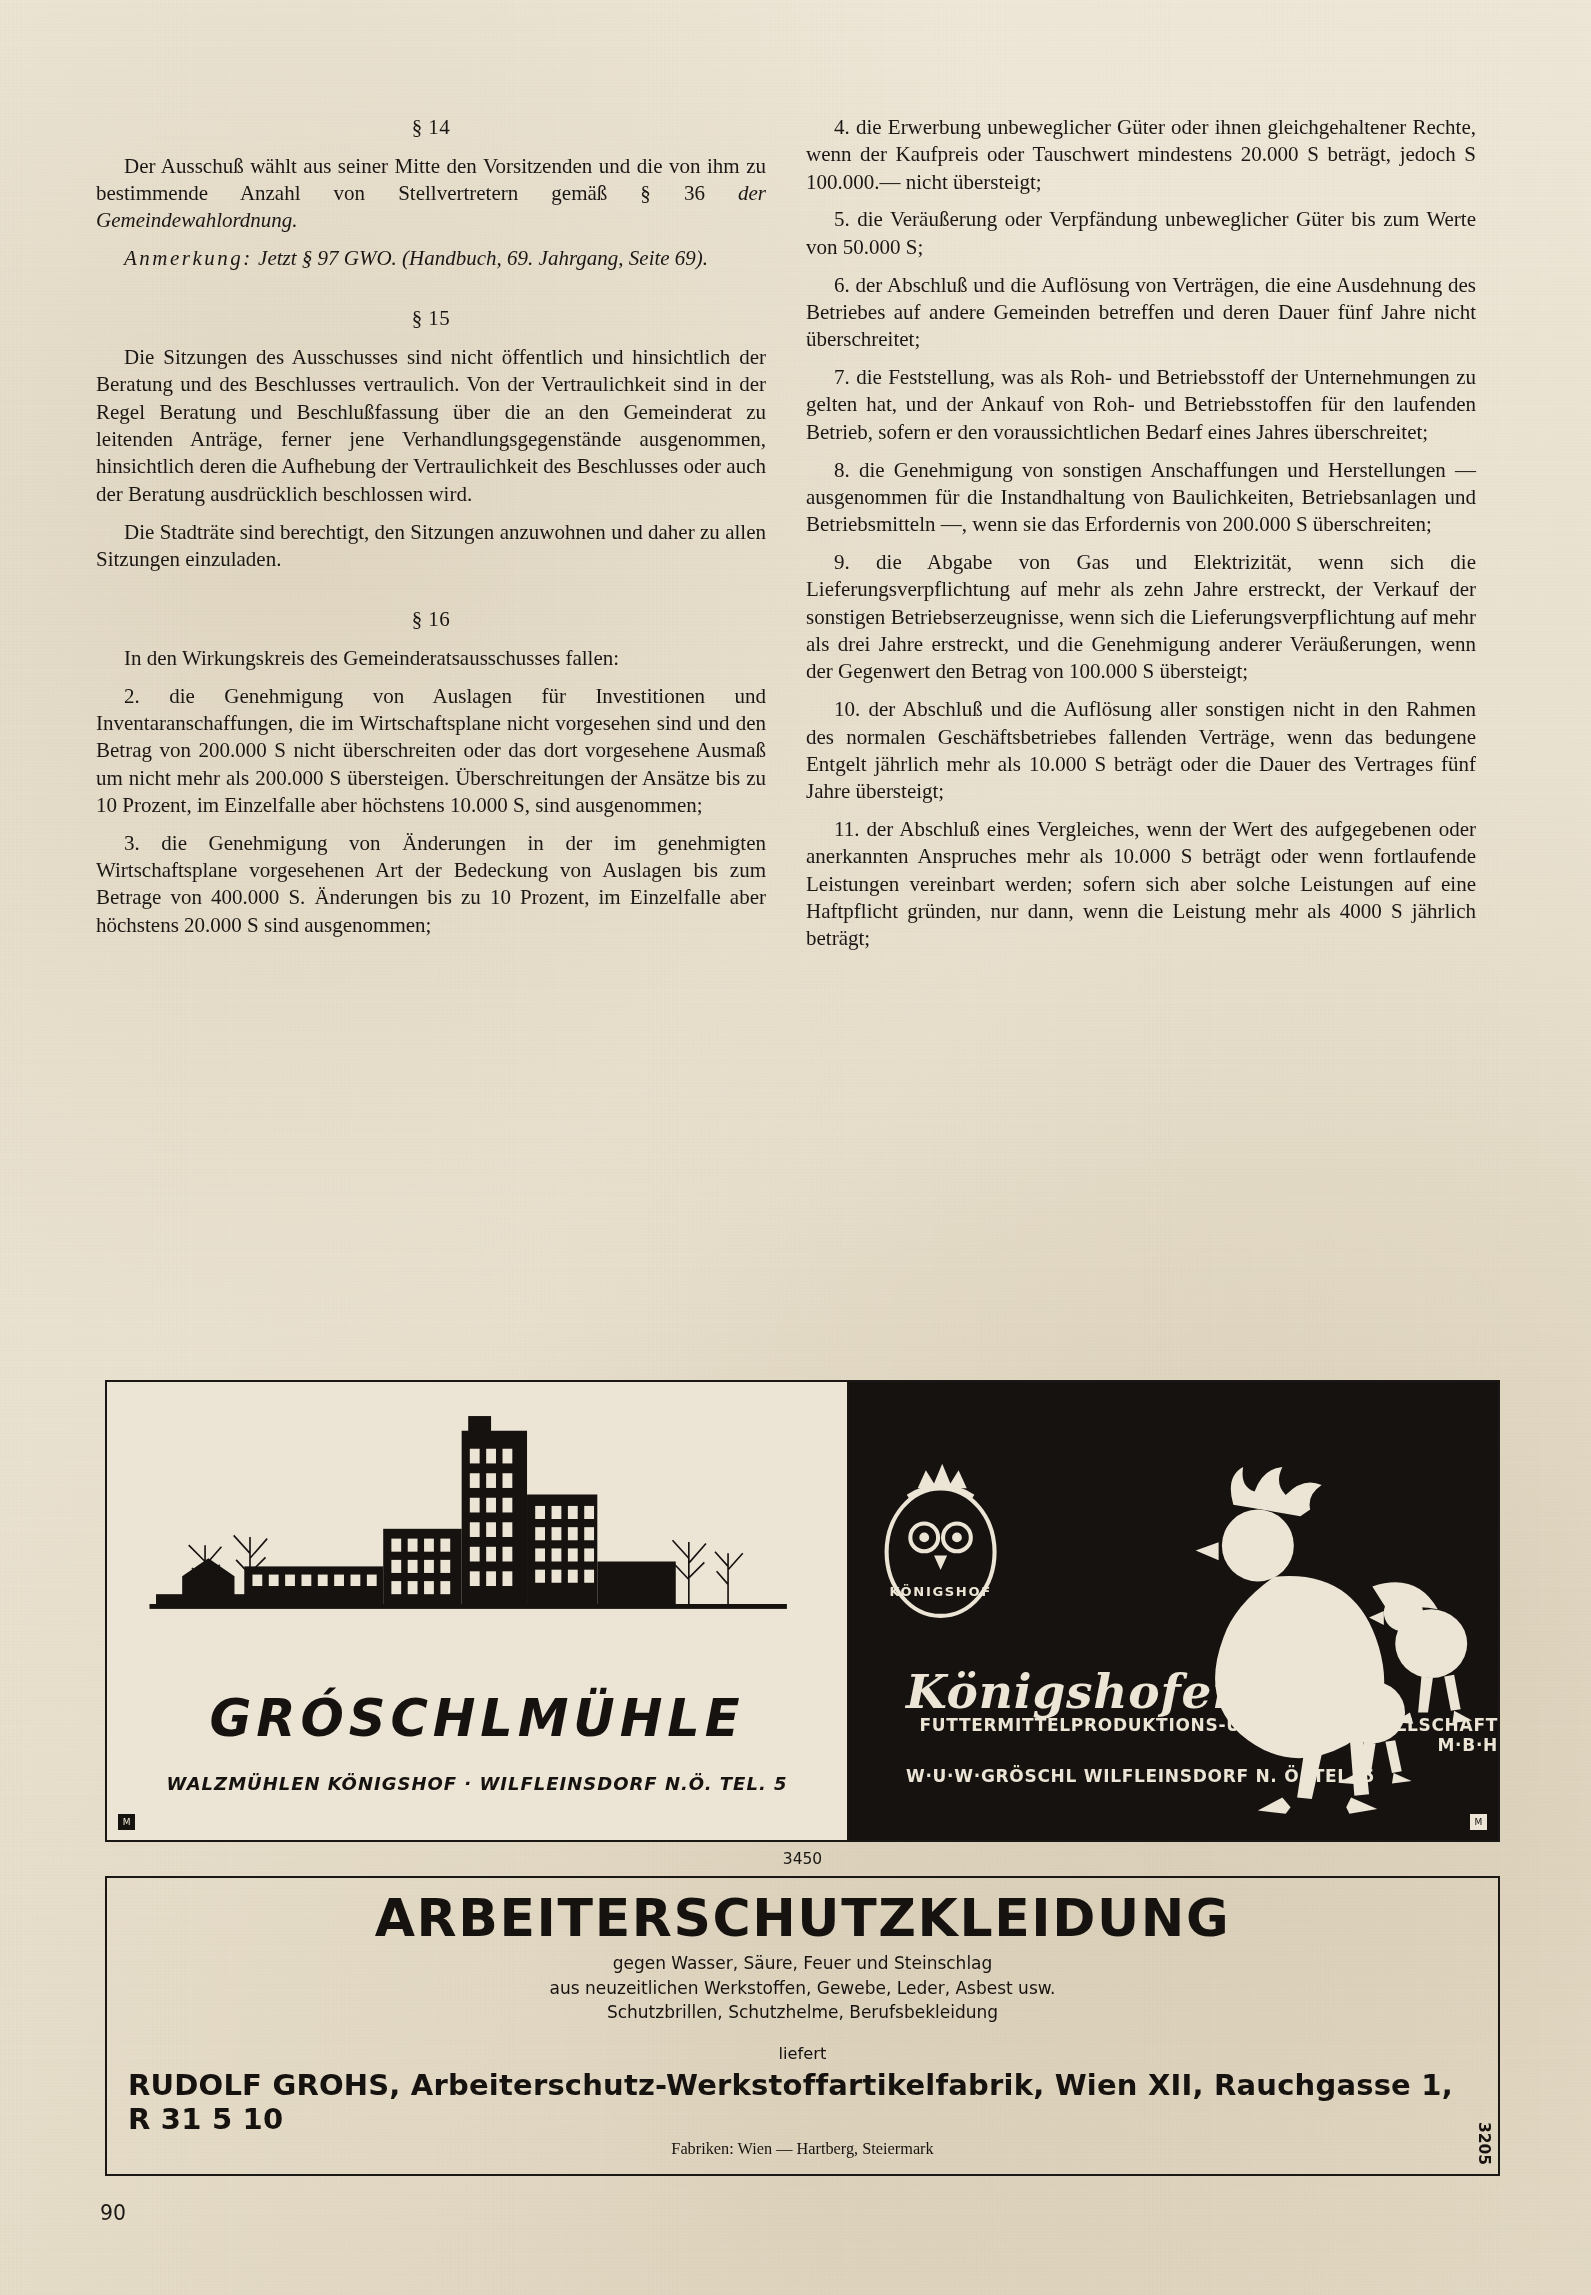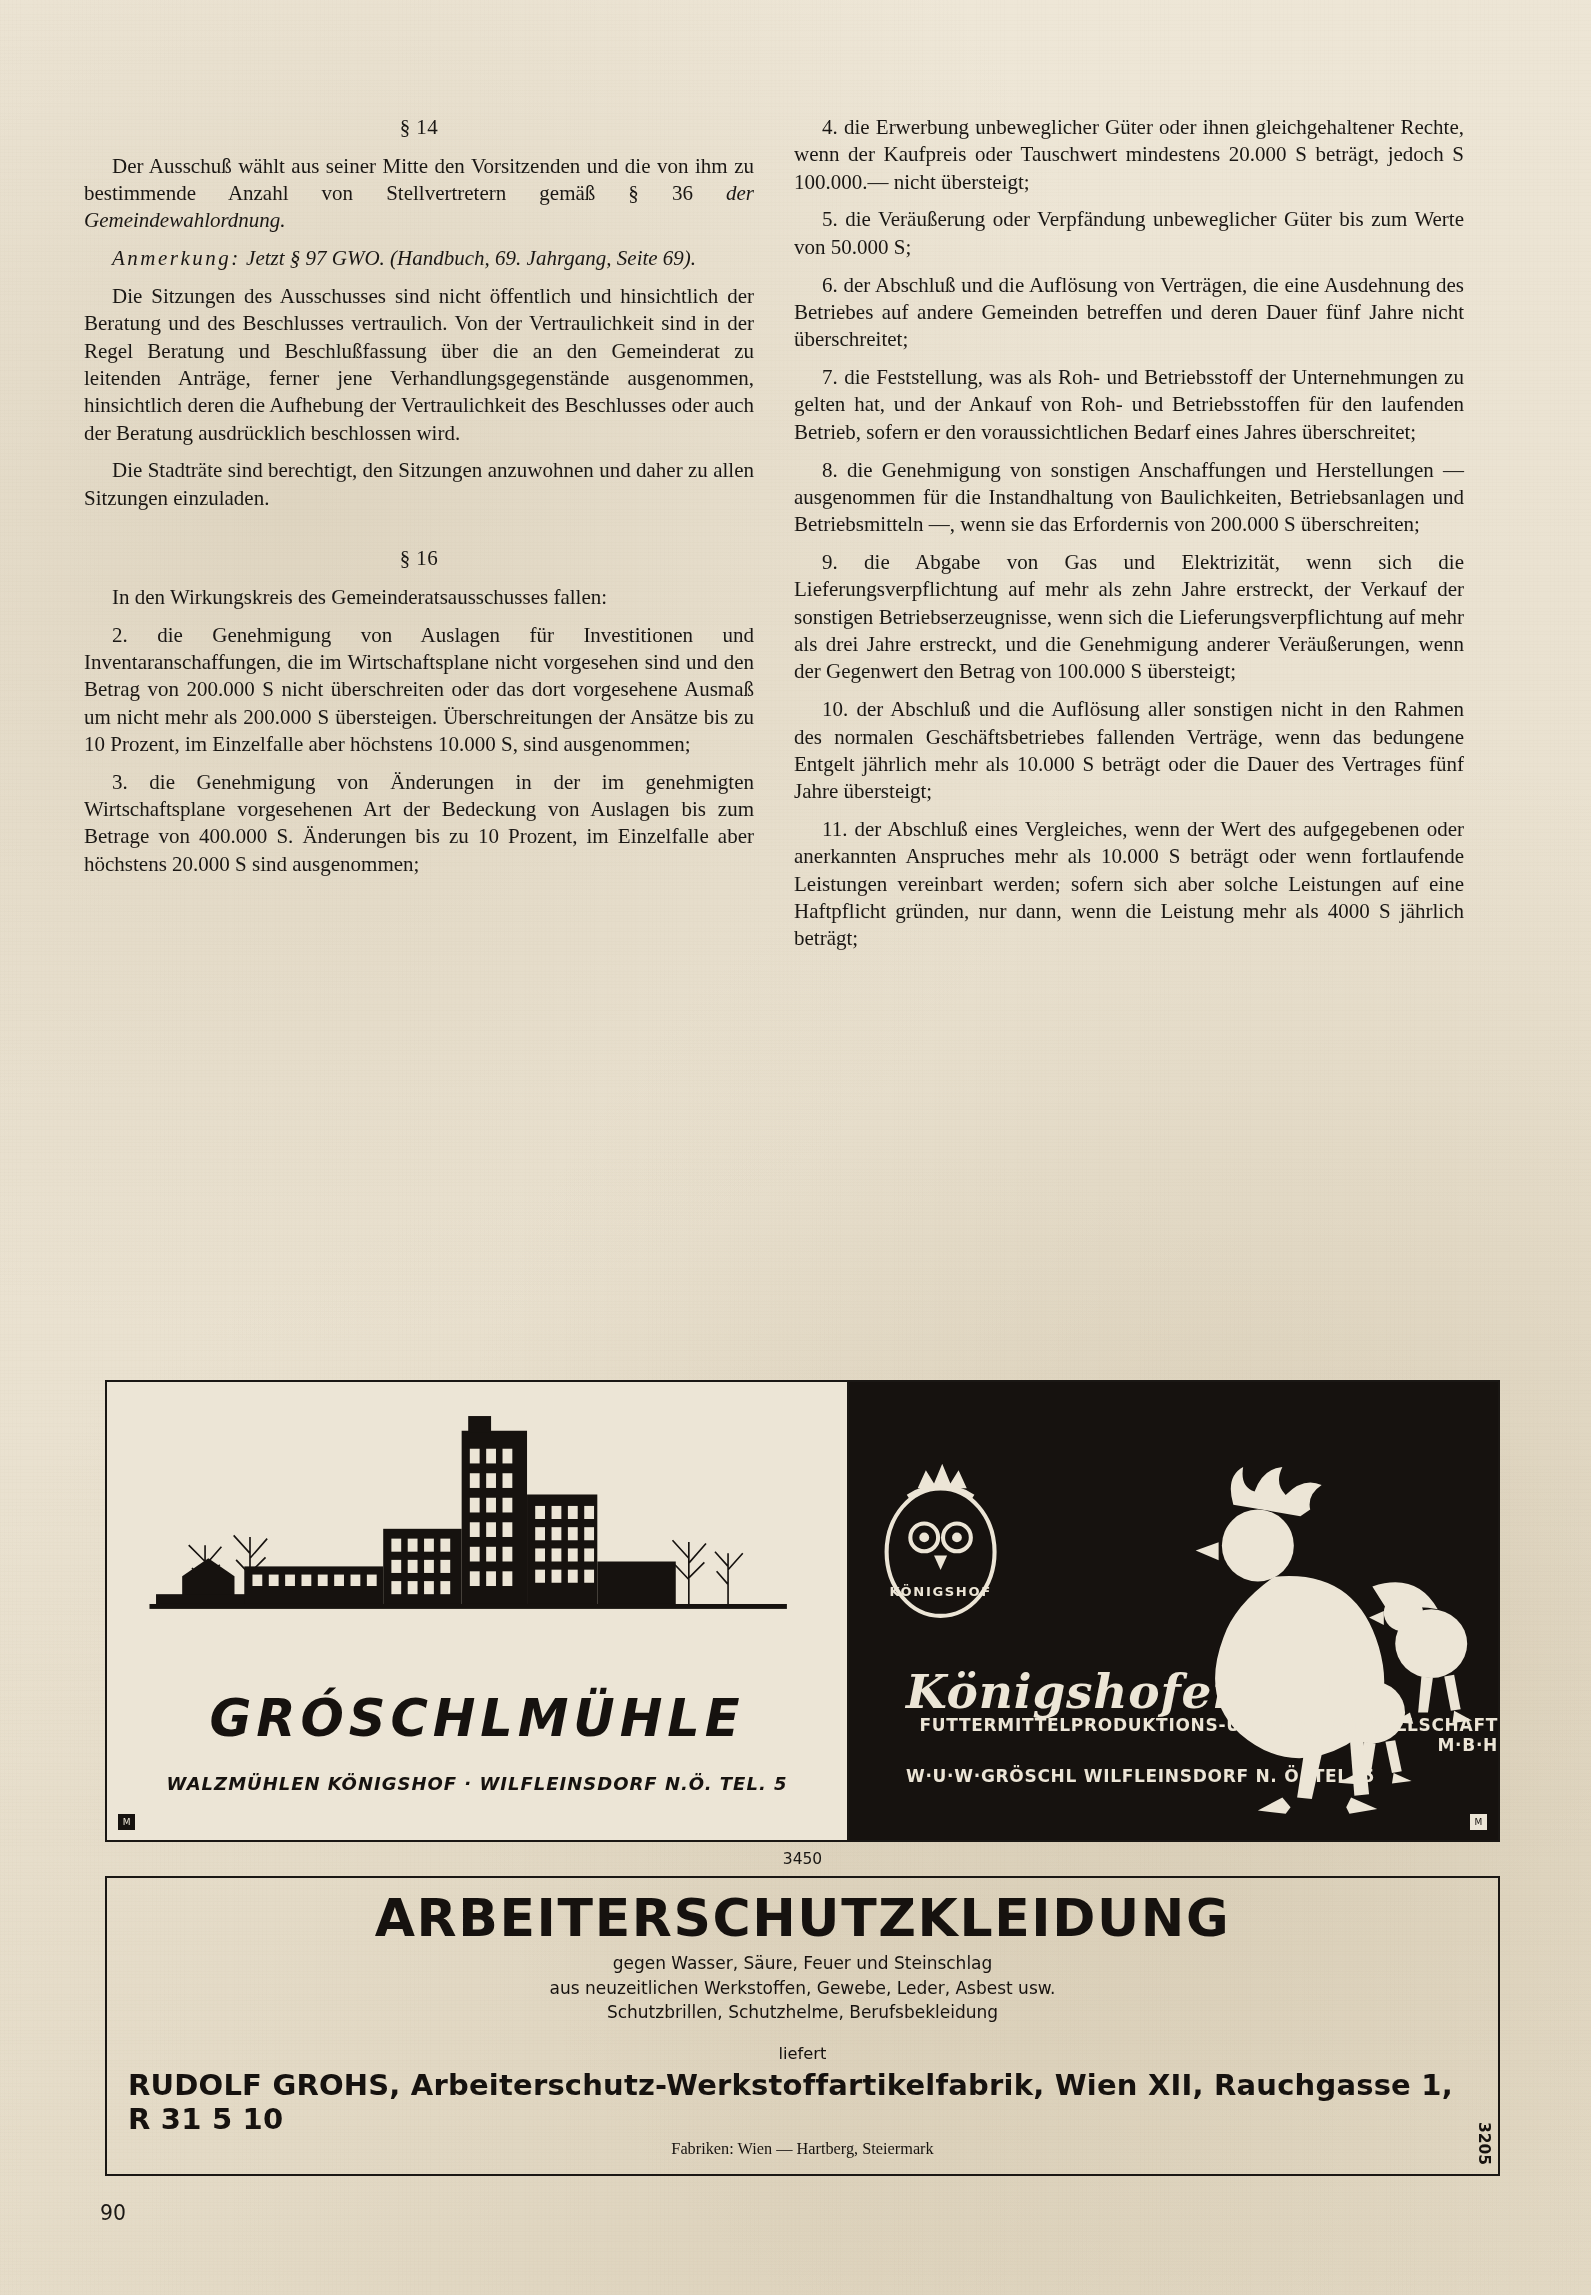--- a/index.html
+++ b/index.html
@@ -32,21 +32,21 @@
     pointer-events: none;
     opacity: .35;
     background-image:
       repeating-linear-gradient(0deg, rgba(120,100,70,.05) 0px, rgba(120,100,70,.05) 0.8px, transparent 0.8px, transparent 3.3px),
       repeating-linear-gradient(90deg, rgba(120,100,70,.04) 0px, rgba(120,100,70,.04) 0.8px, transparent 0.8px, transparent 4.1px);
   }
 
   
   .columns {
     position: absolute;
-    left: 84px;
+    left: 96px;
     top: 114px;
     width: 1400px;
     display: flex;
     gap: 40px;
   }
   .col {
     width: 670px;
     font-size: 21px;
     line-height: 1.30;
     text-align: justify;
@@ -244,20 +244,21 @@
 <div class="page">
   <div class="grain"></div>
 
   <div class="columns">
 
     <div class="col">
       <div class="sec-head">§ 14</div>
       <p class="para"><span>Der Ausschuß wählt aus seiner Mitte den Vorsitzenden und die von ihm zu bestimmende Anzahl von Stellvertretern gemäß § 36 </span><span class="it">der Gemeindewahlordnung.</span></p>
       <p class="note"><span class="spaced-caps">Anmerkung:</span><span> Jetzt § 97 GWO. (Handbuch, 69. Jahrgang, Seite 69).</span></p>
 
+      <div class="sec-head spaced">§ 15</div>
       <p class="para">Die Sitzungen des Ausschusses sind nicht öffentlich und hinsichtlich der Beratung und des Beschlusses vertraulich. Von der Vertraulichkeit sind in der Regel Beratung und Beschlußfassung über die an den Gemeinderat zu leitenden Anträge, ferner jene Verhandlungsgegenstände ausgenommen, hinsichtlich deren die Aufhebung der Vertraulichkeit des Beschlusses oder auch der Beratung ausdrücklich beschlossen wird.</p>
       <p class="para">Die Stadträte sind berechtigt, den Sitzungen anzuwohnen und daher zu allen Sitzungen einzuladen.</p>
 
       <div class="sec-head spaced">§ 16</div>
       <p class="para">In den Wirkungskreis des Gemeinderatsausschusses fallen:</p>
       <p class="para">2. die Genehmigung von Auslagen für Investitionen und Inventaranschaffungen, die im Wirtschaftsplane nicht vorgesehen sind und den Betrag von 200.000 S nicht überschreiten oder das dort vorgesehene Ausmaß um nicht mehr als 200.000 S übersteigen. Überschreitungen der Ansätze bis zu 10 Prozent, im Einzelfalle aber höchstens 10.000 S, sind ausgenommen;</p>
       <p class="para">3. die Genehmigung von Änderungen in der im genehmigten Wirtschaftsplane vorgesehenen Art der Bedeckung von Auslagen bis zum Betrage von 400.000 S. Änderungen bis zu 10 Prozent, im Einzelfalle aber höchstens 20.000 S sind ausgenommen;</p>
     </div>
 
     <div class="col">

